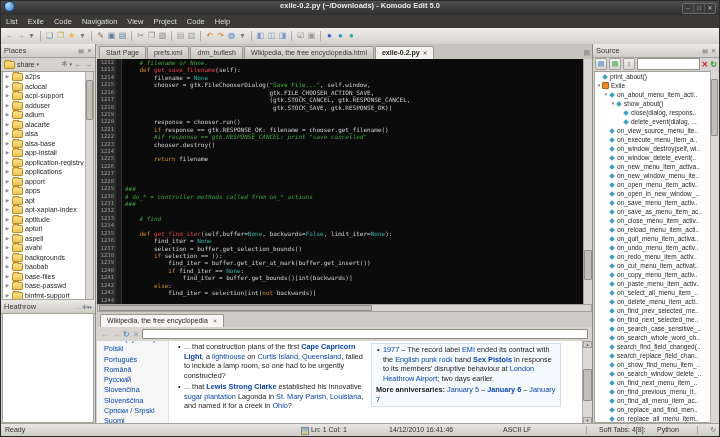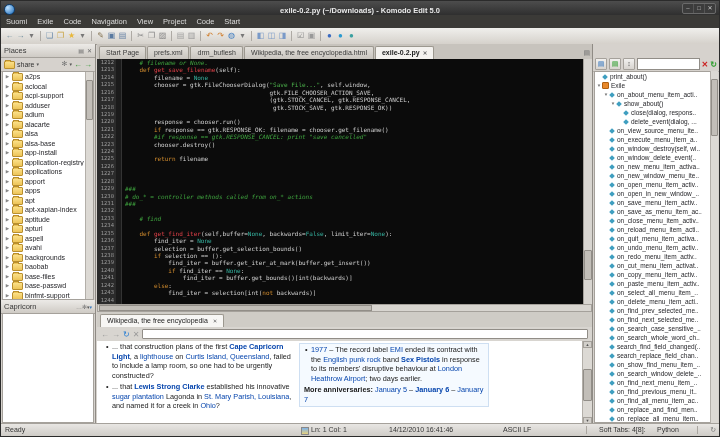--- a/index.html
+++ b/index.html
@@ -1,20 +1,20 @@
 <!DOCTYPE html>
 <html><head>
 <meta charset="utf-8">
 <style>
   html,body{margin:0;padding:0;width:720px;height:437px;overflow:hidden;
     font-family:"Liberation Sans",sans-serif;background:#d6d2cd;position:relative;}
   .window{position:absolute;inset:0;border:1px solid #2b2b2b;box-sizing:border-box;}
   
   .titlebar{position:absolute;top:0;left:0;right:0;height:14px;
-    background:linear-gradient(#4d4d4d,#2f2f2f);display:flex;align-items:flex-end;}
+    background:linear-gradient(#4d4d4d,#2f2f2f);display:flex;align-items:flex-start;}
   .app-icon{width:9px;height:9px;border-radius:50%;margin-left:3px;z-index:2;
     background:radial-gradient(circle at 30% 30%,#bfe2ff,#1c6cba);border:1px solid #0d3e70;}
   .title-text{position:absolute;left:0;right:0;text-align:center;color:#e8e8e8;
     font-size:7.5px;font-weight:bold;}
   .win-controls{position:absolute;right:3px;top:2px;display:flex;border:1px solid #6a6a6a;
     border-radius:2px;background:#3c3c3c;z-index:2;}
   .win-btn{width:10px;height:9px;font-size:6px;line-height:9px;text-align:center;color:#c8c8c8;
     border-left:1px solid #555;}
   .win-btn:first-child{border-left:none;}
   
@@ -154,28 +154,28 @@
     <div class="app-icon"></div>
     <div class="title-text">exile-0.2.py (~/Downloads) - Komodo Edit 5.0</div>
     <div class="win-controls" id="win-controls">
         <div class="win-btn">–</div>
         <div class="win-btn">□</div>
         <div class="win-btn">✕</div>
       </div>
   </div>
 
   <div class="menubar" id="menubar">
-      <span class="menu-item">Suomi</span>
+      <span class="menu-item">List</span>
       <span class="menu-item">Exile</span>
       <span class="menu-item">Code</span>
       <span class="menu-item">Navigation</span>
       <span class="menu-item">View</span>
       <span class="menu-item">Project</span>
       <span class="menu-item">Code</span>
-      <span class="menu-item">Start</span>
+      <span class="menu-item">Help</span>
     </div>
 
   <div class="toolbar" id="toolbar">
       <span class="tb-icon" style="color: rgb(108, 140, 156);">←</span>
       <span class="tb-icon" style="color: rgb(108, 140, 156);">→</span>
       <span class="tb-icon" style="color: rgb(119, 119, 119);">▾</span>
       <span class="tb-sep"></span>
       <span class="tb-icon" style="color: rgb(102, 136, 170);">❏</span>
       <span class="tb-icon" style="color: rgb(201, 162, 63);">❐</span>
       <span class="tb-icon" style="color: rgb(232, 184, 60);">★</span>
@@ -347,21 +347,21 @@
           <div class="prow">
             <span class="exp-s">▶</span>
             <span class="f-icon"></span>
             <span class="plabel">binfmt-support</span>
           </div>
           <div class="vscroll">
             <div class="vthumb" style="top: 8px; height: 38px;"></div>
           </div>
         </div>
       <div class="pane-header projects-header">
-        <span>Capricorn</span>
+        <span>Heathrow</span>
         <span class="ph-spacer"></span>
         <span class="ph-icon">…</span>
         <span class="gear" style="font-size:6px">✻</span>
         <span class="dd">▾</span>
         <span class="dd" style="color:#3a7ac0">▾</span>
       </div>
       <div class="projects-list"></div>
     </div>
 
     <div class="center-pane">
@@ -428,38 +428,57 @@
           </div>
         </div>
         <div class="navbar">
           <span class="nav-ico">←</span>
           <span class="nav-ico">→</span>
           <span class="nav-ico blue">↻</span>
           <span class="nav-ico">✕</span>
           <input class="url-input" value="" style="">
         </div>
         <div class="bcontent">
+          <div class="langs">
+            <div class="langs-inner" id="langs">
+                <div class="lang">Norsk (nynorsk)</div>
+                <div class="lang">Polski</div>
+                <div class="lang">Português</div>
+                <div class="lang">Română</div>
+                <div class="lang">Русский</div>
+                <div class="lang">Slovenčina</div>
+                <div class="lang">Slovenščina</div>
+                <div class="lang">Српски / Srpski</div>
+                <div class="lang">Suomi</div>
+              </div>
+          </div>
           <div class="dyk" id="dyk">
               <div class="wline b"><span class="bu">•</span><span class="wl-t">... that construction plans of the first </span><span class="wl-b">Cape Capricorn Light</span><span class="wl-t">, a </span><span class="wl-l">lighthouse</span><span class="wl-t"> on </span><span class="wl-l">Curtis Island, Queensland</span><span class="wl-t">, failed to include a lamp room, so one had to be urgently constructed?</span></div>
               <div class="wline b"><span class="bu">•</span><span class="wl-t">... that </span><span class="wl-b">Lewis Strong Clarke</span><span class="wl-t"> established his innovative </span><span class="wl-l">sugar plantation</span><span class="wl-t"> Lagonda in </span><span class="wl-l">St. Mary Parish, Louisiana</span><span class="wl-t">, and named it for a creek in </span><span class="wl-l">Ohio</span><span class="wl-t">?</span></div>
             </div>
           <div class="otd" id="otd">
               <div class="wline b"><span class="bu">•</span><span class="wl-l">1977</span><span class="wl-t"> – The record label </span><span class="wl-l">EMI</span><span class="wl-t"> ended its contract with the </span><span class="wl-l">English punk rock</span><span class="wl-t"> band </span><span class="wl-b">Sex Pistols</span><span class="wl-t"> in response to its members' disruptive behaviour at </span><span class="wl-l">London Heathrow Airport</span><span class="wl-t">; two days earlier.</span></div>
               <div class="wline"><span class="wl-i">More anniversaries: </span><span class="wl-l">January 5</span><span class="wl-t"> – </span><span class="wl-b">January 6</span><span class="wl-t"> – </span><span class="wl-l">January 7</span></div>
             </div>
         </div>
         <div class="bscroll">
           <div class="sarr" style="top:0">▲</div>
           <div class="vthumb" style="top:28px;height:30px;"></div>
           <div class="sarr" style="bottom:0">▼</div>
         </div>
       </div>
     </div>
 
     <div class="right-pane">
+      <div class="pane-header">
+        <span>Source</span>
+        <span class="ph-spacer"></span>
+        <span class="ph-icon">▤</span>
+        <span class="ph-icon">✕</span>
+      </div>
       <div class="source-toolbar">
         <span class="st-btn">▤</span>
         <span class="st-btn" style="color:#2d9e2d">▤</span>
         <span class="st-btn" style="color:#555">↕</span>
         <input class="st-input" value="" style="">
         <span class="st-clear">✕</span>
         <span class="st-refresh">↻</span>
       </div>
       <div class="tree" id="tree">
           <div class="trow" style="padding-left: 1px;">

